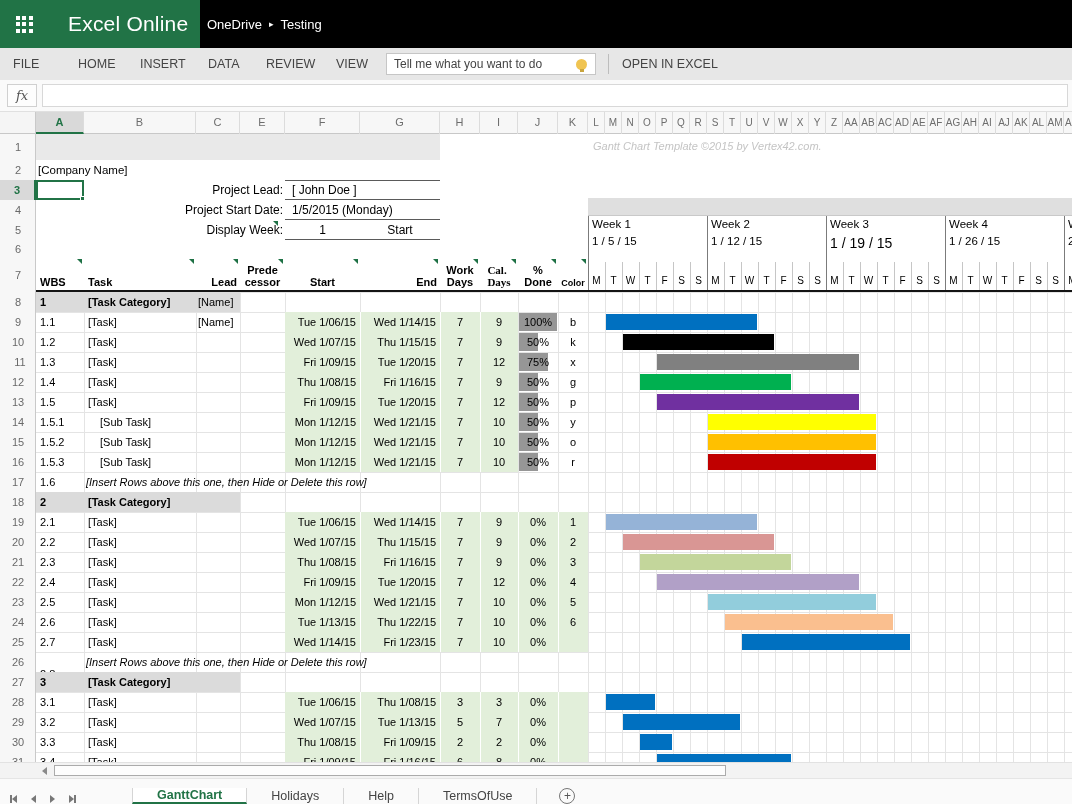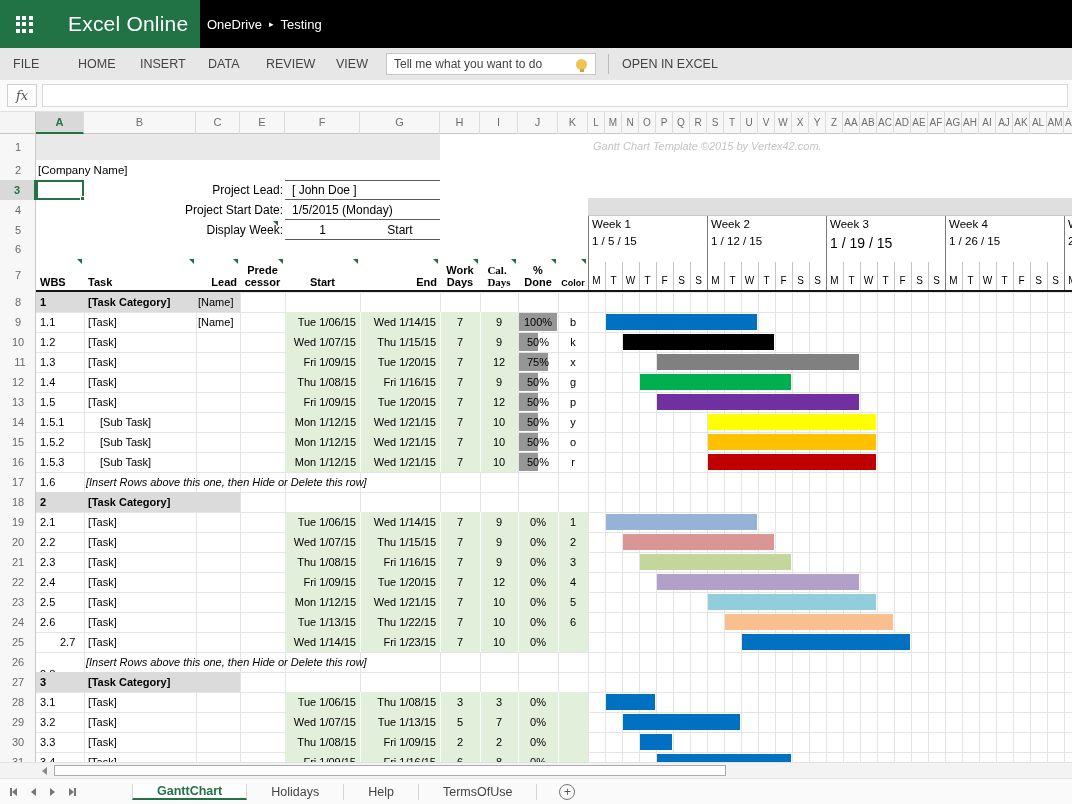--- a/index.html
+++ b/index.html
@@ -62,21 +62,21 @@
              border-top:1px solid #E2E2E2; }
   .harrow { position:absolute; left:38px; top:3px; width:12px; height:10px; display:flex;
             align-items:center; justify-content:center; cursor:pointer; }
   .harrow i { width:0; height:0; border-top:4px solid transparent; border-bottom:4px solid transparent;
               border-right:5px solid #8a8a8a; }
   .hthumb { position:absolute; left:54px; top:2px; width:672px; height:11px; background:#FDFDFD;
             border:1px solid #ABABAB; cursor:pointer; }
 
   
   .tabbar { position:absolute; left:0; top:778px; width:1072px; height:26px; background:#FAFAFA;
-            border-top:1px solid #E5E5E5; display:flex; align-items:center; }
+            border-top:1px solid #E5E5E5; display:flex; align-items:flex-end; }
   .navbtns { width:120px; display:flex; align-items:center; padding-left:10px; gap:14px; }
   .navico { display:flex; align-items:center; cursor:pointer; height:10px; }
   .tri-l { width:0; height:0; border-top:4px solid transparent; border-bottom:4px solid transparent;
            border-right:5px solid #777; }
   .tri-r { width:0; height:0; border-top:4px solid transparent; border-bottom:4px solid transparent;
            border-left:5px solid #777; }
   .nbar { width:2px; height:8px; background:#777; }
   #tabs { display:flex; margin-left:12px; }
   .stab { padding:0 24px; display:flex; align-items:center; font-size:12.5px; color:#444;
           border-right:1px solid #D5D5D5; cursor:pointer; position:relative; background:transparent; }
@@ -541,21 +541,21 @@
       <div class="t" style="left: 480px; top: 500px; width: 38px; height: 20px; line-height: 20px; text-align: center;">10</div>
       <div class="t" style="left: 518px; top: 500px; width: 40px; height: 20px; line-height: 20px; text-align: center;">0%</div>
       <div class="t" style="left: 558px; top: 500px; width: 30px; height: 20px; line-height: 20px; text-align: center;">6</div>
       <div class="t" style="left: 725px; top: 502px; width: 168px; height: 16px; background: rgb(250, 191, 143);"></div>
       <div class="t" style="left: 285px; top: 520px; width: 303px; height: 20px; background: rgb(226, 239, 218);"></div>
       <div class="t" style="left: 360px; top: 520px; width: 1px; height: 20px; background: rgb(255, 255, 255);"></div>
       <div class="t" style="left: 440px; top: 520px; width: 1px; height: 20px; background: rgb(255, 255, 255);"></div>
       <div class="t" style="left: 480px; top: 520px; width: 1px; height: 20px; background: rgb(255, 255, 255);"></div>
       <div class="t" style="left: 518px; top: 520px; width: 1px; height: 20px; background: rgb(255, 255, 255);"></div>
       <div class="t" style="left: 558px; top: 520px; width: 1px; height: 20px; background: rgb(255, 255, 255);"></div>
-      <div class="t" style="left: 40px; top: 520px; width: 44px; height: 20px; line-height: 20px; margin-left: 20px;">2.7</div>
+      <div class="t" style="left: 40px; top: 520px; width: 44px; height: 20px; line-height: 20px;">2.7</div>
       <div class="t" style="left: 88px; top: 520px; width: 106px; height: 20px; line-height: 20px;">[Task]</div>
       <div class="t" style="left: 285px; top: 520px; width: 71px; height: 20px; line-height: 20px; text-align: right;">Wed 1/14/15</div>
       <div class="t" style="left: 360px; top: 520px; width: 76px; height: 20px; line-height: 20px; text-align: right;">Fri 1/23/15</div>
       <div class="t" style="left: 440px; top: 520px; width: 40px; height: 20px; line-height: 20px; text-align: center;">7</div>
       <div class="t" style="left: 480px; top: 520px; width: 38px; height: 20px; line-height: 20px; text-align: center;">10</div>
       <div class="t" style="left: 518px; top: 520px; width: 40px; height: 20px; line-height: 20px; text-align: center;">0%</div>
       <div class="t" style="left: 742px; top: 522px; width: 168px; height: 16px; background: rgb(0, 112, 192);"></div>
       <div class="t" style="left: 40px; top: 540px; width: 44px; height: 16px; line-height: 20px; margin-top: 12px;">2.8</div>
       <div class="t" style="left: 86px; top: 540px; width: 400px; height: 20px; line-height: 20px; font-style: italic;">[Insert Rows above this one, then Hide or Delete this row]</div>
       <div class="t" style="left: 36px; top: 560px; width: 204px; height: 20px; background: rgb(219, 219, 219);"></div>

